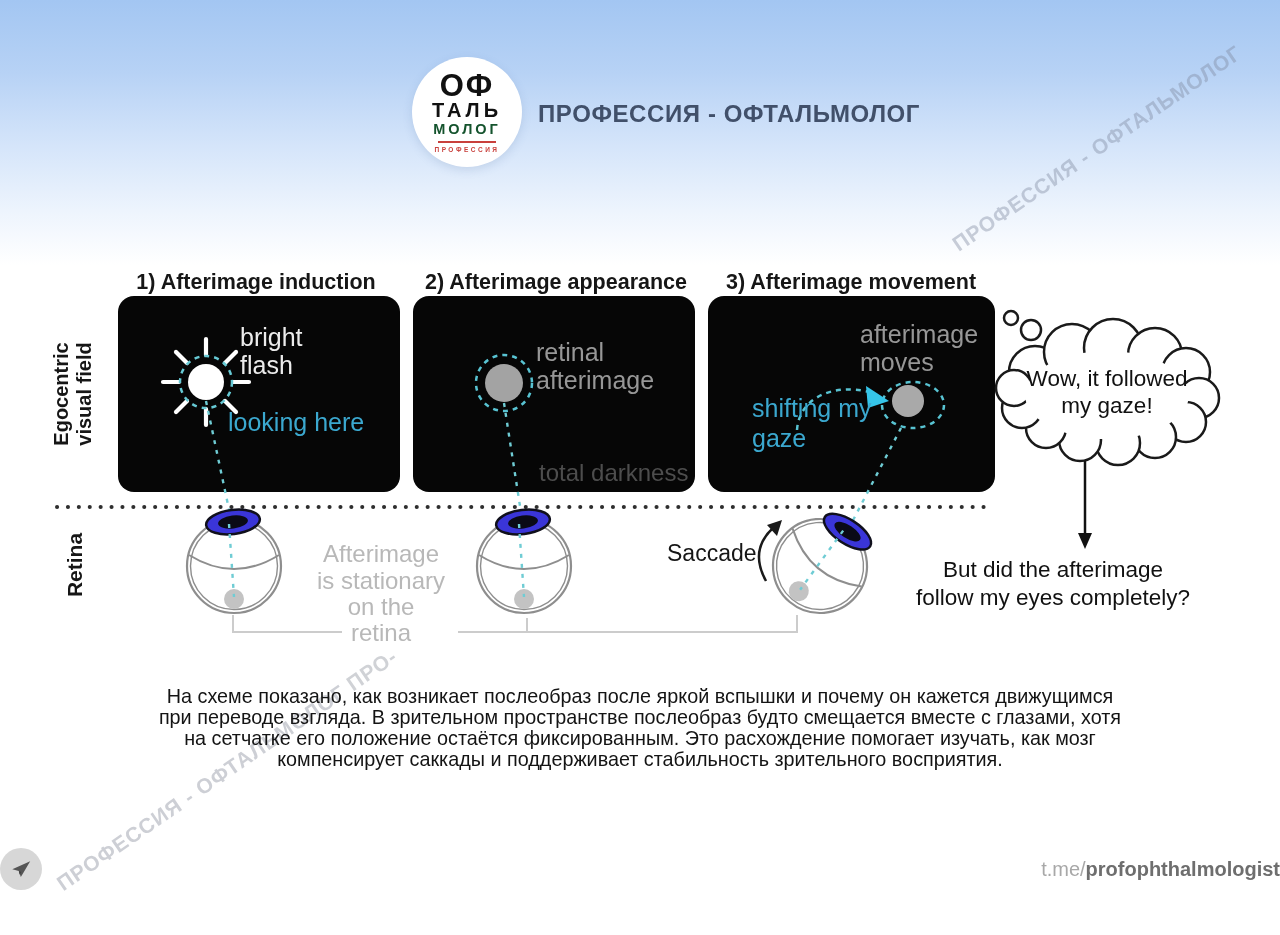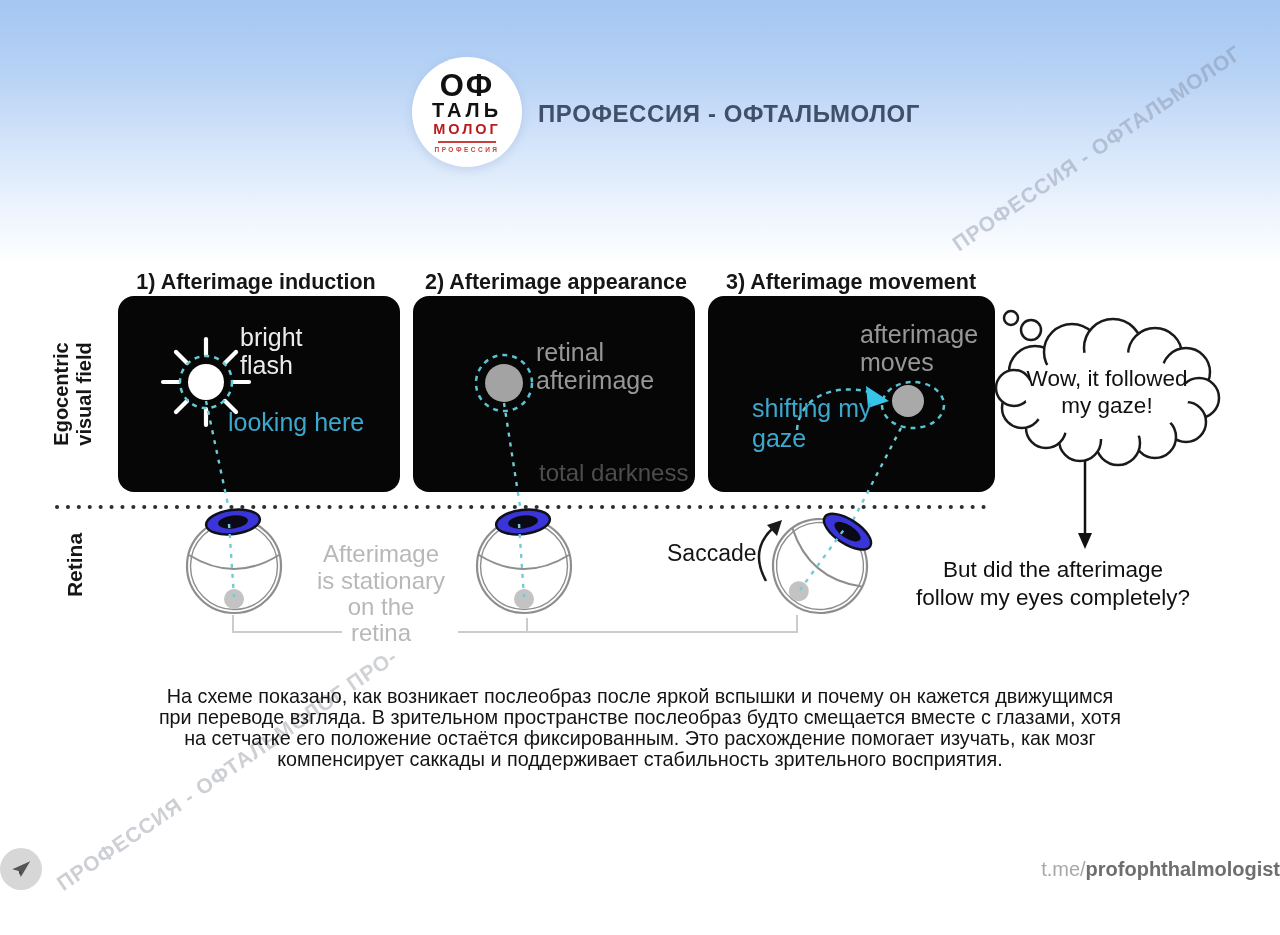--- a/index.html
+++ b/index.html
@@ -5,21 +5,21 @@
   html,body{margin:0;padding:0;}
   body{font-family:"Liberation Sans",sans-serif;}
   #page{position:relative;width:1280px;height:914px;overflow:hidden;
     background:linear-gradient(to bottom,#a3c6f2 0%,#b7d2f5 8%,#d5e5fa 16%,#edf4fd 23%,#ffffff 29%,#ffffff 100%);}
   
   .logo{position:absolute;left:412px;top:57px;width:110px;height:110px;border-radius:50%;
     background:#ffffff;box-shadow:0 3px 10px rgba(80,110,160,.18);
     display:flex;flex-direction:column;align-items:center;justify-content:center;}
   .logo .l1{font-size:31px;font-weight:bold;color:#111;letter-spacing:2px;line-height:30px;}
   .logo .l2{font-size:20px;font-weight:bold;color:#111;letter-spacing:4px;line-height:19px;}
-  .logo .l3{font-size:14.5px;font-weight:bold;color:#b91c1c;letter-spacing:3px;line-height:18px;}
+  .logo .l3{font-size:14.5px;font-weight:bold;color:#14532d;letter-spacing:3px;line-height:18px;}
   .logo .rule{width:58px;height:2px;background:#c9403c;margin:3px 0 3px;}
   .logo .l4{font-size:6.5px;font-weight:bold;color:#c9403c;letter-spacing:2.5px;}
   .page-title{position:absolute;left:538px;top:100px;font-size:24px;font-weight:bold;
     color:#41506a;letter-spacing:.6px;}
   
   .wm{position:absolute;font-size:21px;font-weight:bold;letter-spacing:1px;white-space:nowrap;
     color:rgba(125,136,158,.40);pointer-events:none;}
   .wm.tr{left:925px;top:138px;width:340px;text-align:center;transform:rotate(-34.5deg);}
   .wm.bl{left:32px;top:786px;width:310px;text-align:center;transform:rotate(-34.5deg);color:rgba(135,141,155,.42);}
   .wm.mid{left:344px;top:658px;transform:rotate(-34.5deg);color:rgba(150,155,165,.45);}

